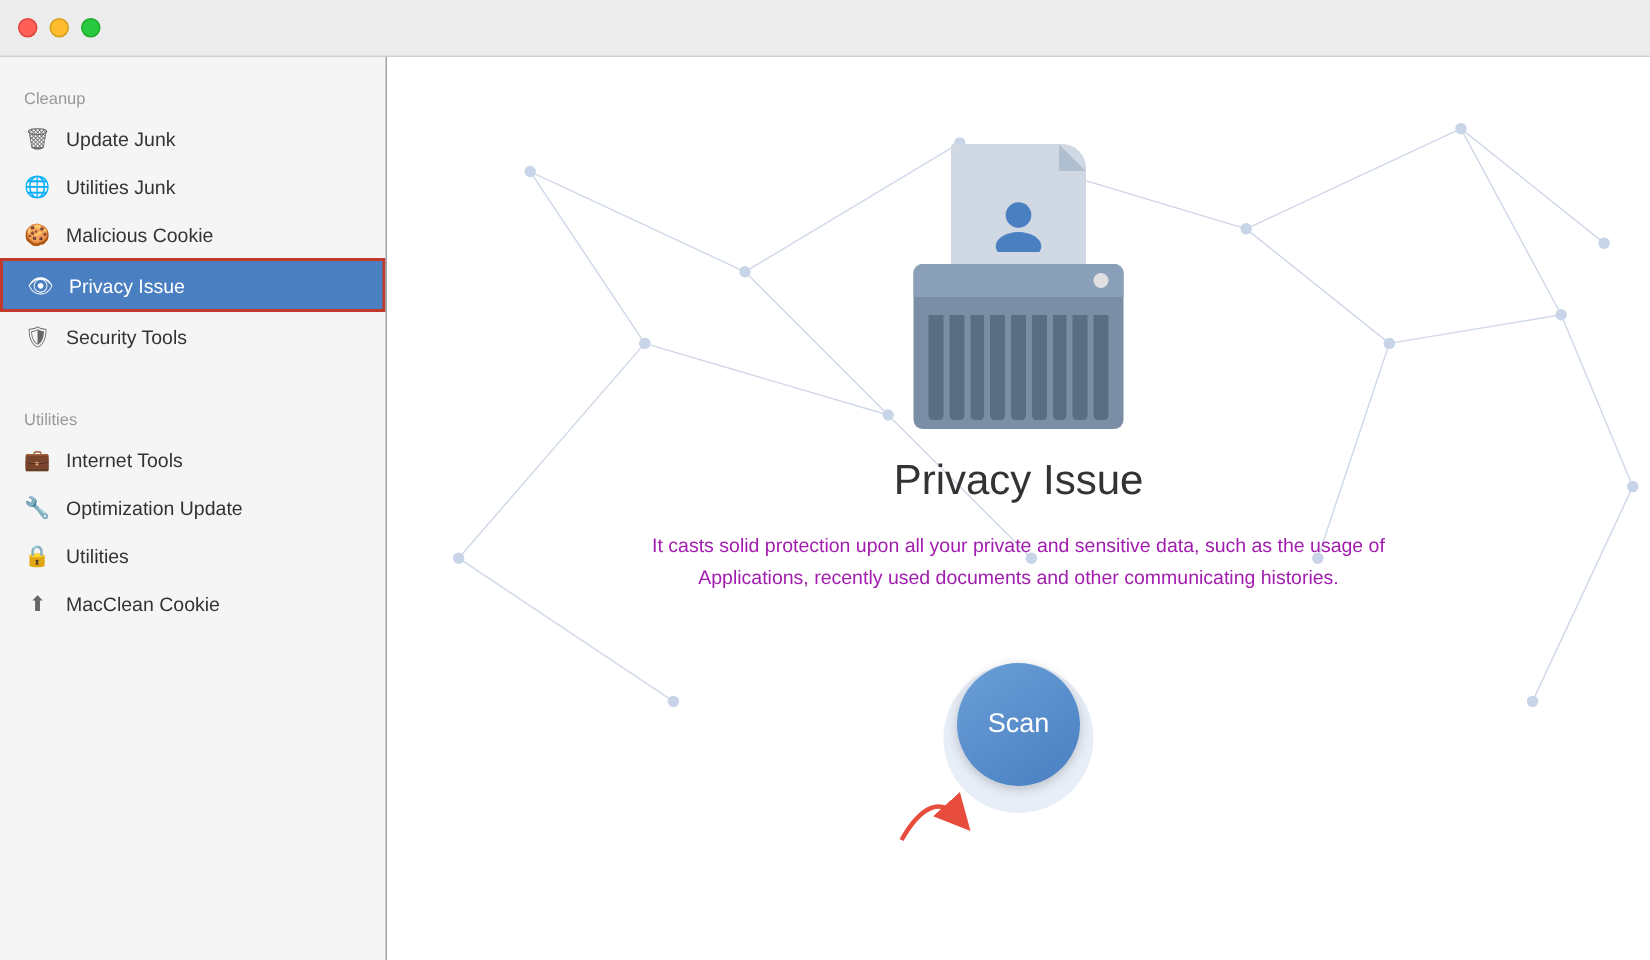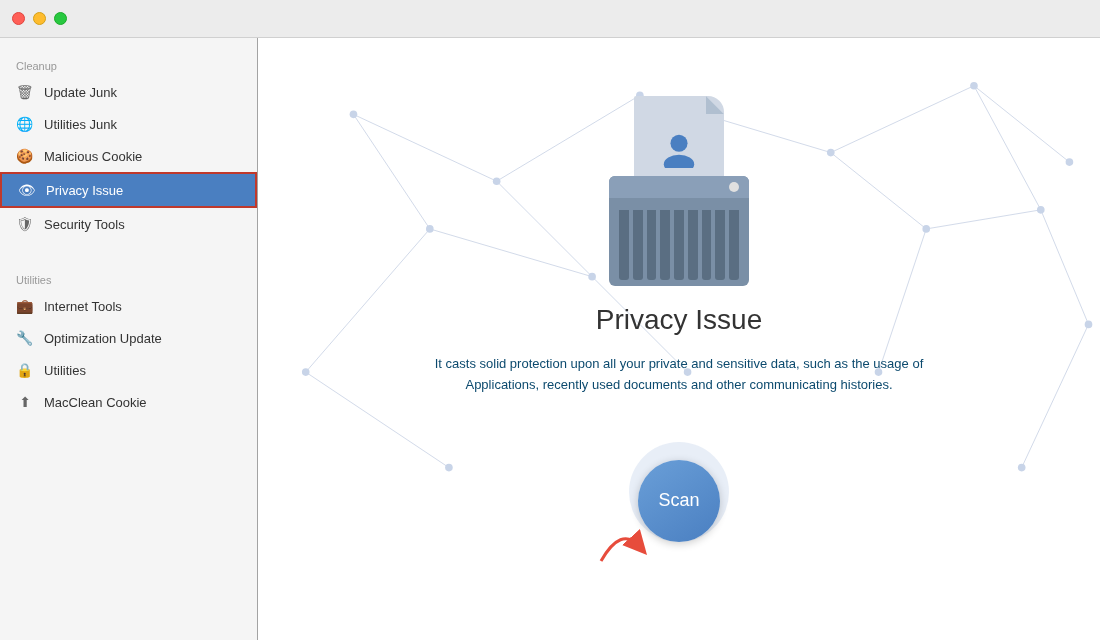--- a/index.html
+++ b/index.html
@@ -204,41 +204,41 @@
       height: 70px;
     }
 
     .main-title {
       font-size: 28px;
       font-weight: 500;
       color: #333;
     }
     .main-desc {
       font-size: 13px;
-      color: #0c4a6e;
+      color: #a21caf;
       text-align: center;
       max-width: 520px;
       line-height: 1.6;
     }
 
     
     .scan-area {
       position: relative;
       margin-top: 28px;
       display: flex;
       flex-direction: column;
       align-items: center;
     }
     .scan-btn-outer {
       width: 100px;
       height: 100px;
       border-radius: 50%;
       background: rgba(100, 140, 200, 0.15);
       display: flex;
-      align-items: flex-end;
+      align-items: flex-start;
       justify-content: center;
       position: relative;
     }
     .scan-btn {
       width: 82px;
       height: 82px;
       border-radius: 50%;
       background: linear-gradient(145deg, #6a9fd8, #4a7fc1);
       color: #fff;
       font-size: 18px;

